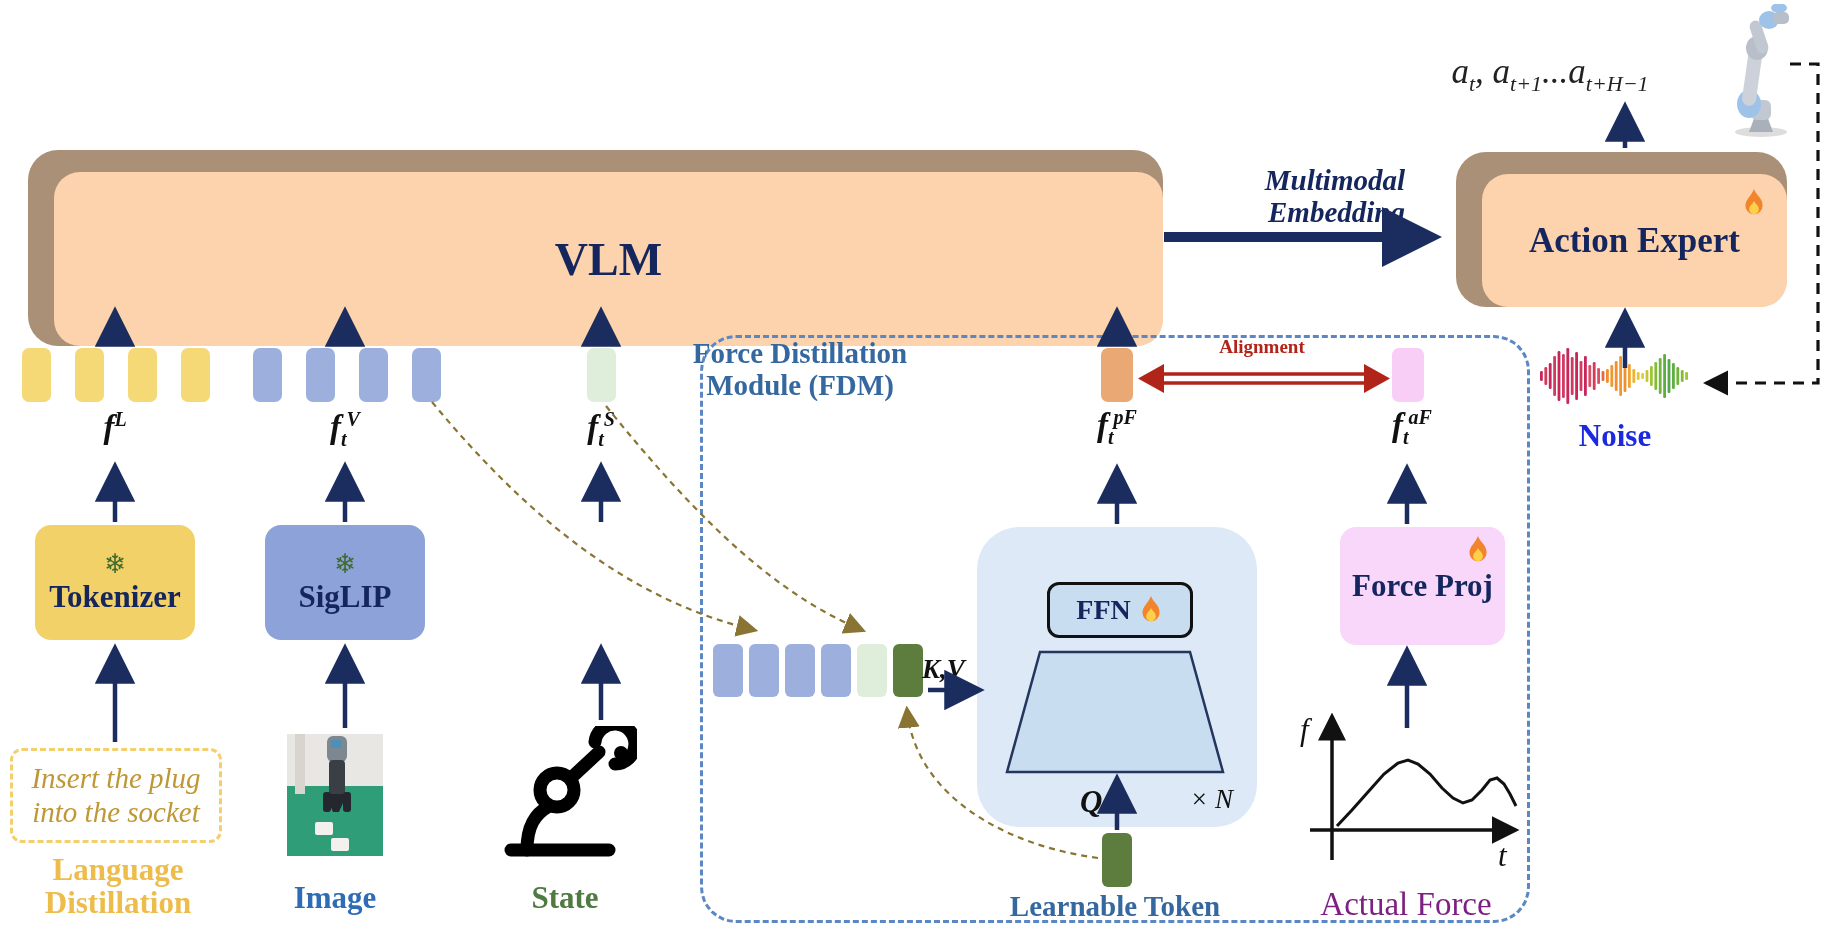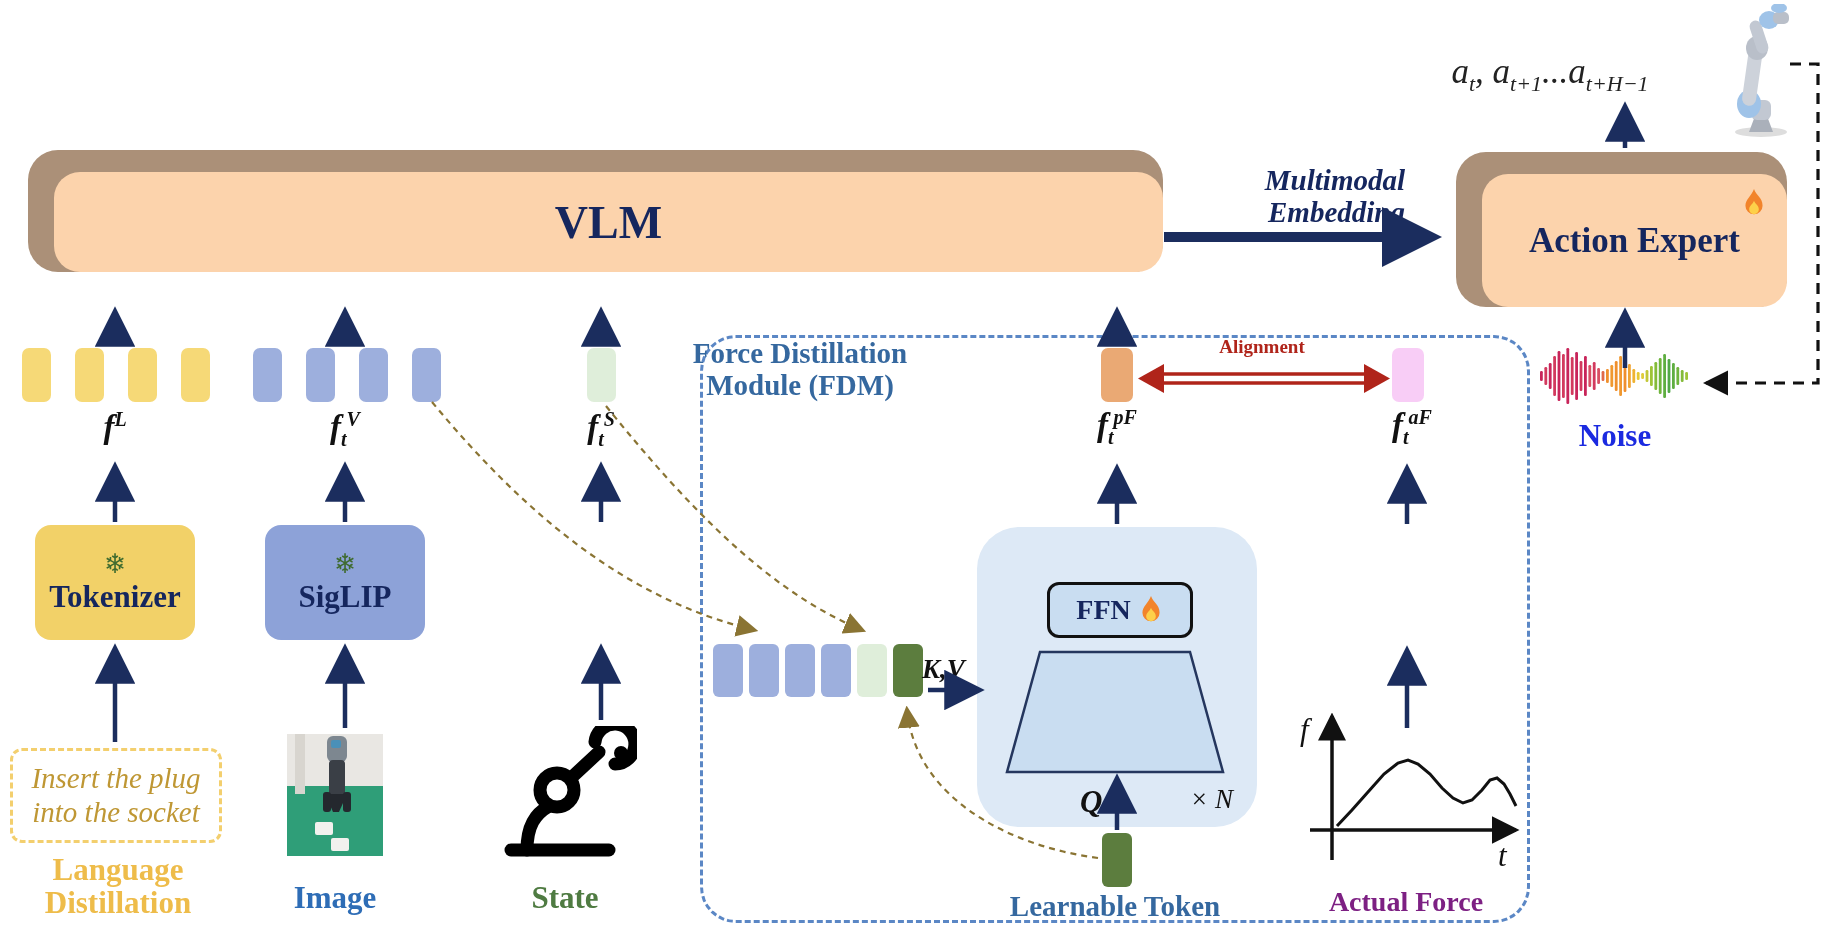--- a/index.html
+++ b/index.html
@@ -45,21 +45,21 @@
   .xn{position:absolute;left:1190px;top:784px;font-style:italic;font-size:27px;color:#111;}
   .attn-lbl{position:absolute;left:1015px;top:718px;width:200px;text-align:center;
             color:var(--navy);font-weight:bold;font-size:29px;}
   .attn-flame{position:absolute;left:1102px;top:660px;}
   
   .align-lbl{position:absolute;left:1162px;top:336px;width:200px;text-align:center;
              color:var(--red);font-weight:bold;font-size:19px;}
   #forceproj{left:1340px;top:527px;width:165px;height:118px;background:var(--box-pink);}
   #forceproj .flame{position:absolute;right:14px;top:8px;}
   .af-lbl{position:absolute;left:1306px;top:886px;width:200px;text-align:center;
-          color:var(--purple);font-weight:bold;font-size:28px;}
+          color:var(--purple);font-weight:normal;font-size:33px;}
   .lt-lbl{position:absolute;left:975px;top:890px;width:280px;text-align:center;
           color:var(--steel);font-weight:bold;font-size:29px;}
   .noise-lbl{position:absolute;left:1545px;top:418px;width:140px;text-align:center;
              color:var(--noise-blue);font-weight:bold;font-size:31px;}
   .f-axis-lbl{position:absolute;left:1300px;top:712px;font-style:italic;font-size:31px;color:#111;}
   .t-axis-lbl{position:absolute;left:1498px;top:838px;font-style:italic;font-size:31px;color:#111;}
   
   .mm-lbl{position:absolute;left:1205px;top:165px;width:200px;text-align:right;color:var(--navy);
           font-weight:bold;font-style:italic;font-size:29px;line-height:1.1;}
   .actions-math{position:absolute;left:1390px;top:52px;width:320px;text-align:center;
@@ -75,21 +75,21 @@
   #img-lbl{left:265px;top:882px;width:140px;color:var(--img-blue);}
   #state-lbl{left:495px;top:882px;width:140px;color:var(--state-green);}
   #overlay{position:absolute;left:0;top:0;width:1844px;height:940px;pointer-events:none;}
   #photo,#state-icon,#robot-img,#waveform-wrap{position:absolute;}
 </style>
 </head>
 <body>
 
 <div id="canvas">
 
-  <div class="slab" style="left:28px;top:150px;width:1135px;height:122px;">
+  <div class="slab" style="left:28px;top:150px;width:1135px;height:196px;">
     <div class="slab-face">
       <span class="slab-title" style="font-size:46px;">VLM</span>
     </div>
   </div>
 
   <div class="slab" style="left:1456px;top:152px;width:331px;height:155px;">
     <div class="slab-face">
       <span class="slab-title" style="font-size:35px;">Action Expert</span>
       <span class="flame" style="position:absolute;right:20px;top:14px;"><svg viewBox="0 0 24 28">
             <path d="M12 1 C14 7 20 9 20 16.5 A8 8 0 0 1 4 16.5 C4 11 9.5 7.5 12 1 Z" fill="#f2842b"></path>
@@ -228,20 +228,27 @@
       </svg></span>
   <div class="attn-lbl">Attention</div>
   <div class="qlbl">Q</div>
   <div class="xn">× N</div>
 
   <div class="abs" style="left:1102px;top:833px;width:30px;height:54px;border-radius:6px;background:var(--tok-dgreen);"></div>
   <div class="lt-lbl">Learnable Token</div>
 
   <div class="align-lbl">Alignment</div>
 
+  <div class="encbox" id="forceproj">
+    <span class="flame"><svg viewBox="0 0 24 28">
+          <path d="M12 1 C14 7 20 9 20 16.5 A8 8 0 0 1 4 16.5 C4 11 9.5 7.5 12 1 Z" fill="#f2842b"></path>
+          <path d="M12 12 C13.2 15.5 16.5 16 16.5 20 A4.5 4.5 0 0 1 7.5 20 C7.5 16.5 10.8 15.5 12 12 Z" fill="#fdd04a"></path>
+        </svg></span>
+    <span class="lbl">Force Proj</span>
+  </div>
 
   <div class="f-axis-lbl">f</div>
   <div class="t-axis-lbl">t</div>
   <div class="af-lbl">Actual Force</div>
 
   <div id="waveform-wrap" style="left:1538px;top:346px;width:152px;height:60px;">
     <svg id="waveform" viewBox="0 0 152 60" width="152" height="60">
         <rect x="2" y="25" width="2.8" height="10" rx="1.2" fill="#c8255a"></rect>
         <rect x="6.4" y="21" width="2.8" height="18" rx="1.2" fill="#d23a5e"></rect>
         <rect x="10.8" y="17" width="2.8" height="26" rx="1.2" fill="#c8255a"></rect>

